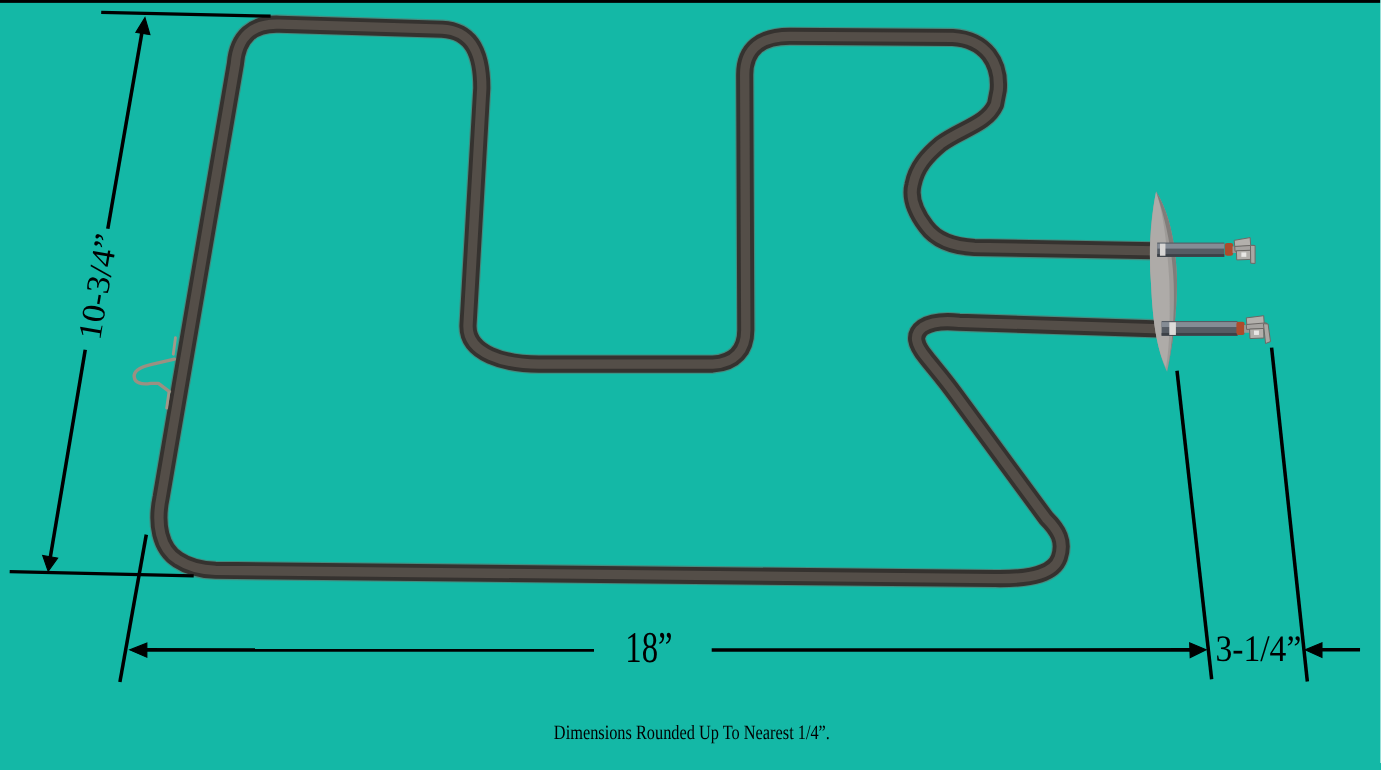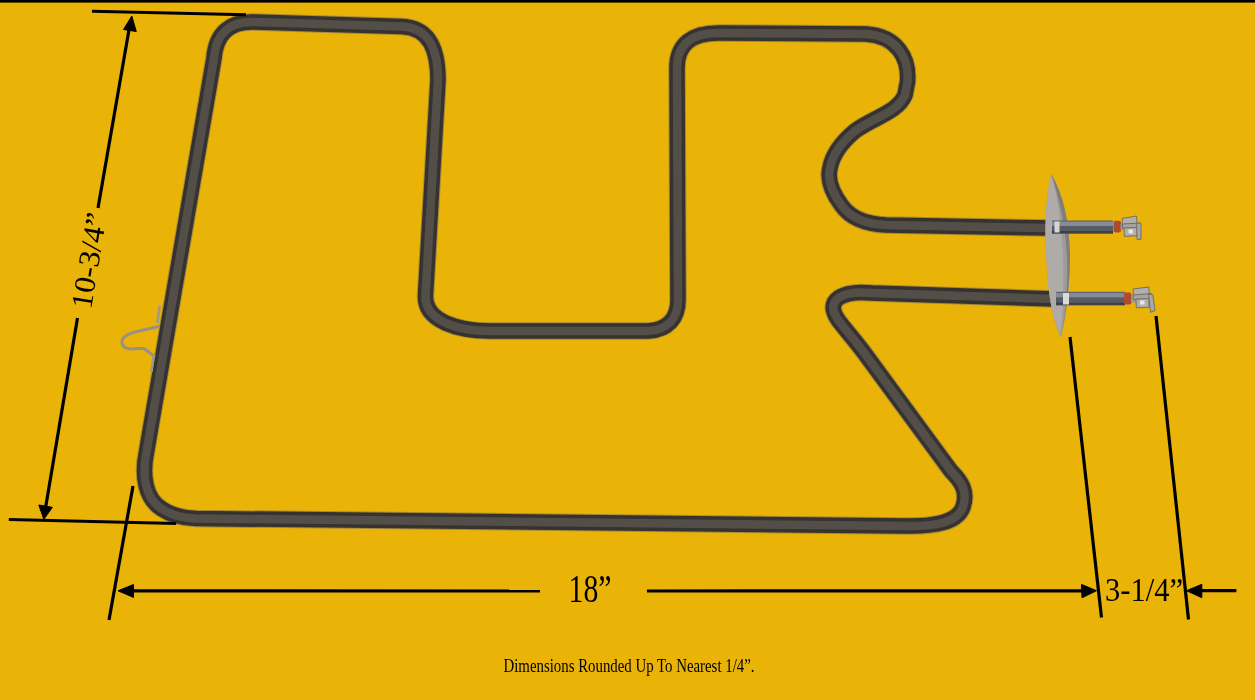--- a/index.html
+++ b/index.html
@@ -1,16 +1,16 @@
 <!DOCTYPE html>
 <html><head>
 <meta charset="utf-8">
 <style>
   html,body{margin:0;padding:0;background:#ffffff;}
-  .page{position:relative;width:1255px;height:700px;background:#eab308;overflow:hidden;
+  .page{position:relative;width:1255px;height:700px;background:#14b8a6;overflow:hidden;
         font-family:"Liberation Serif", serif;}
   svg{position:absolute;left:0;top:0;}
 </style>
 </head>
 <body>
 <div class="page">
 <svg width="1255" height="700" viewBox="0 0 1255 700">
 
   <rect x="0" y="0" width="1255" height="2.6" fill="#010101"></rect>
 

